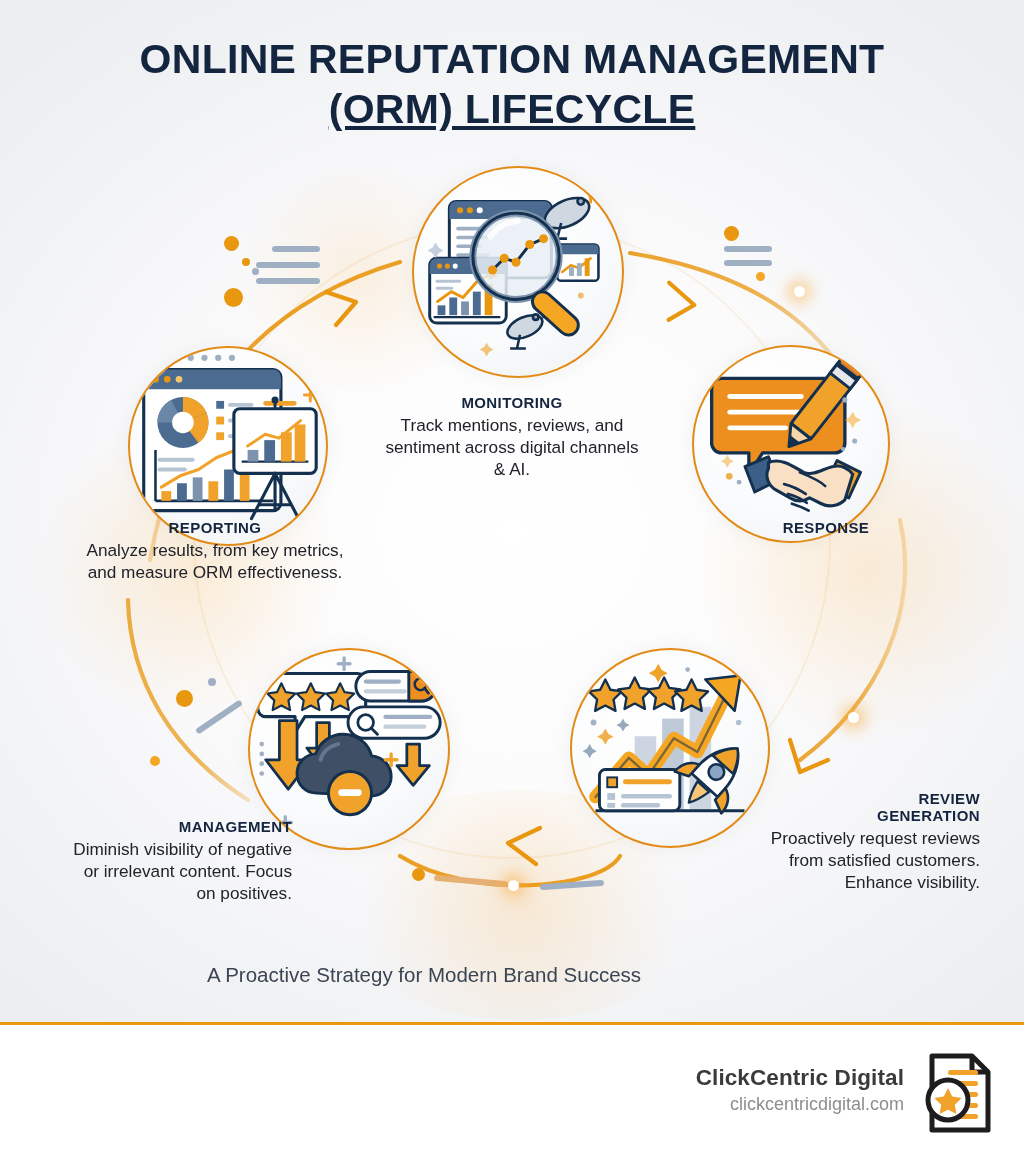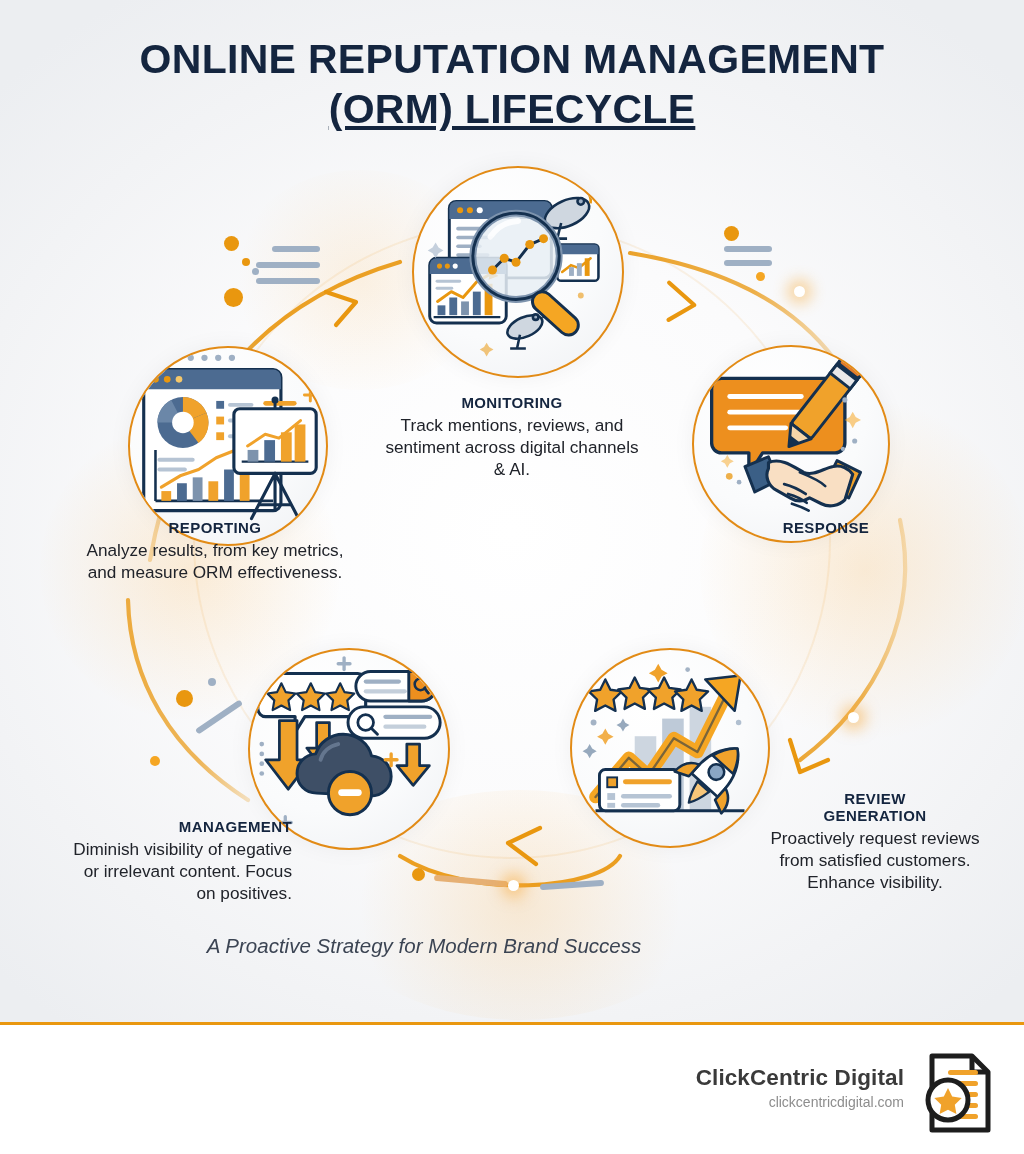--- a/index.html
+++ b/index.html
@@ -57,50 +57,50 @@
   
   .label { position:absolute; }
   .label .heading {
     color:#14253f; font-weight:bold; font-size:15px; letter-spacing:0.4px;
     line-height:1.14;
   }
   .label .desc {
     color:#20232a; font-size:17.2px; line-height:1.27; margin-top:4px;
   }
   .ctr { text-align:center; }
-  .lft { text-align:center; }
+  .lft { text-align:right; }
   .rgt { text-align:right; }
 
   #lbl-monitoring  { left:382px; top:394px; width:260px; }
   #lbl-response    { left:690px; top:519px; width:272px; }
   #lbl-review      { left:770px; top:790px; width:210px; }
   #lbl-suppression { left:64px;  top:818px; width:228px; }
   #lbl-reporting   { left:81px;  top:519px; width:268px; }
 
   
   #tagline {
-    position:absolute; top:934px; left:0; width:848px;
-    text-align:center; font-style:italic;
+    position:absolute; top:963px; left:0; width:848px;
+    text-align:center; 
     font-size:20.5px; color:#3b4453;
   }
 
   
   #divider {
     position:absolute; left:0; top:1022px; width:1024px; height:3px;
     background:#E9970F;
   }
   #footer {
     position:absolute; left:0; top:1025px; width:1024px; height:129px;
     background:#ffffff;
   }
   #brandblock {
     position:absolute; right:120px; top:1057px; text-align:right;margin-top:8px;
   }
   #brandname { font-size:22.5px; font-weight:bold; color:#3a3a3a; letter-spacing:0.1px; }
-  #brandurl  { font-size:14px; color:#8d8d8d; margin-top:3px; }
+  #brandurl  { font-size:18px; color:#8d8d8d; margin-top:3px; }
   #brandlogo { position:absolute; right:24px; top:1050px; width:82px; height:86px; }
 
   .deco { position:absolute; pointer-events:none; }
   .dash { position:absolute; height:6px; border-radius:3px; background:#9fb0c4; }
   .dot  { position:absolute; border-radius:50%; }
 </style>
 </head>
 <body>
 
 <div id="stage">

